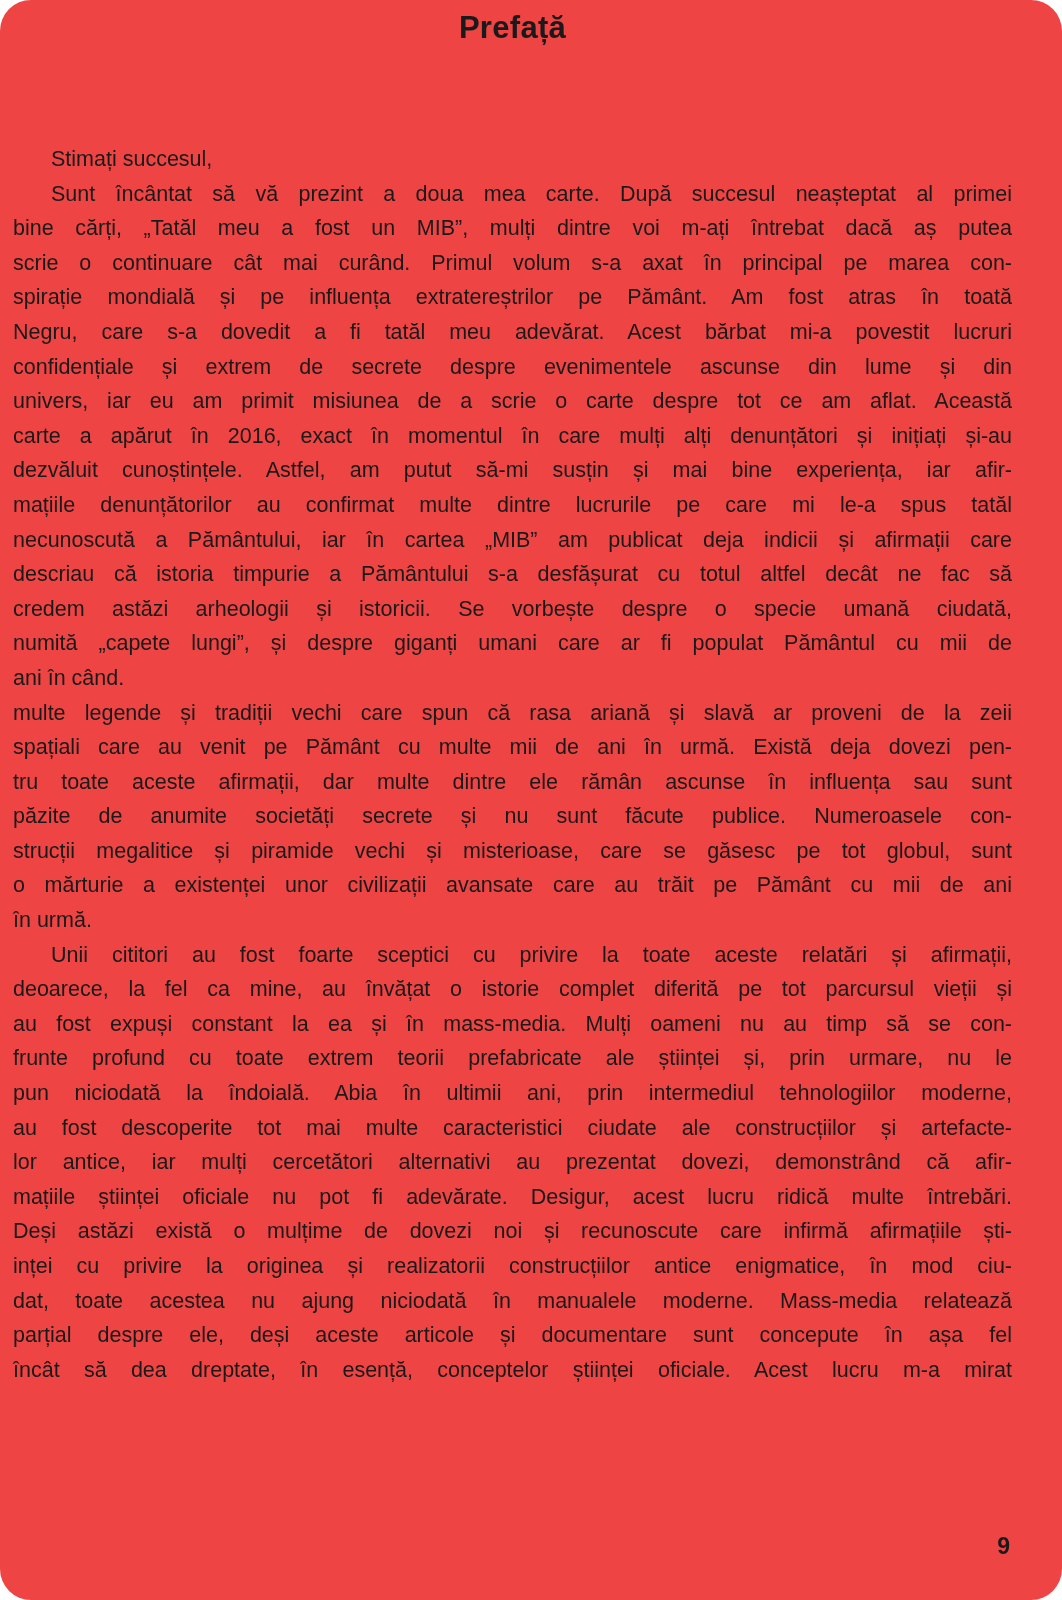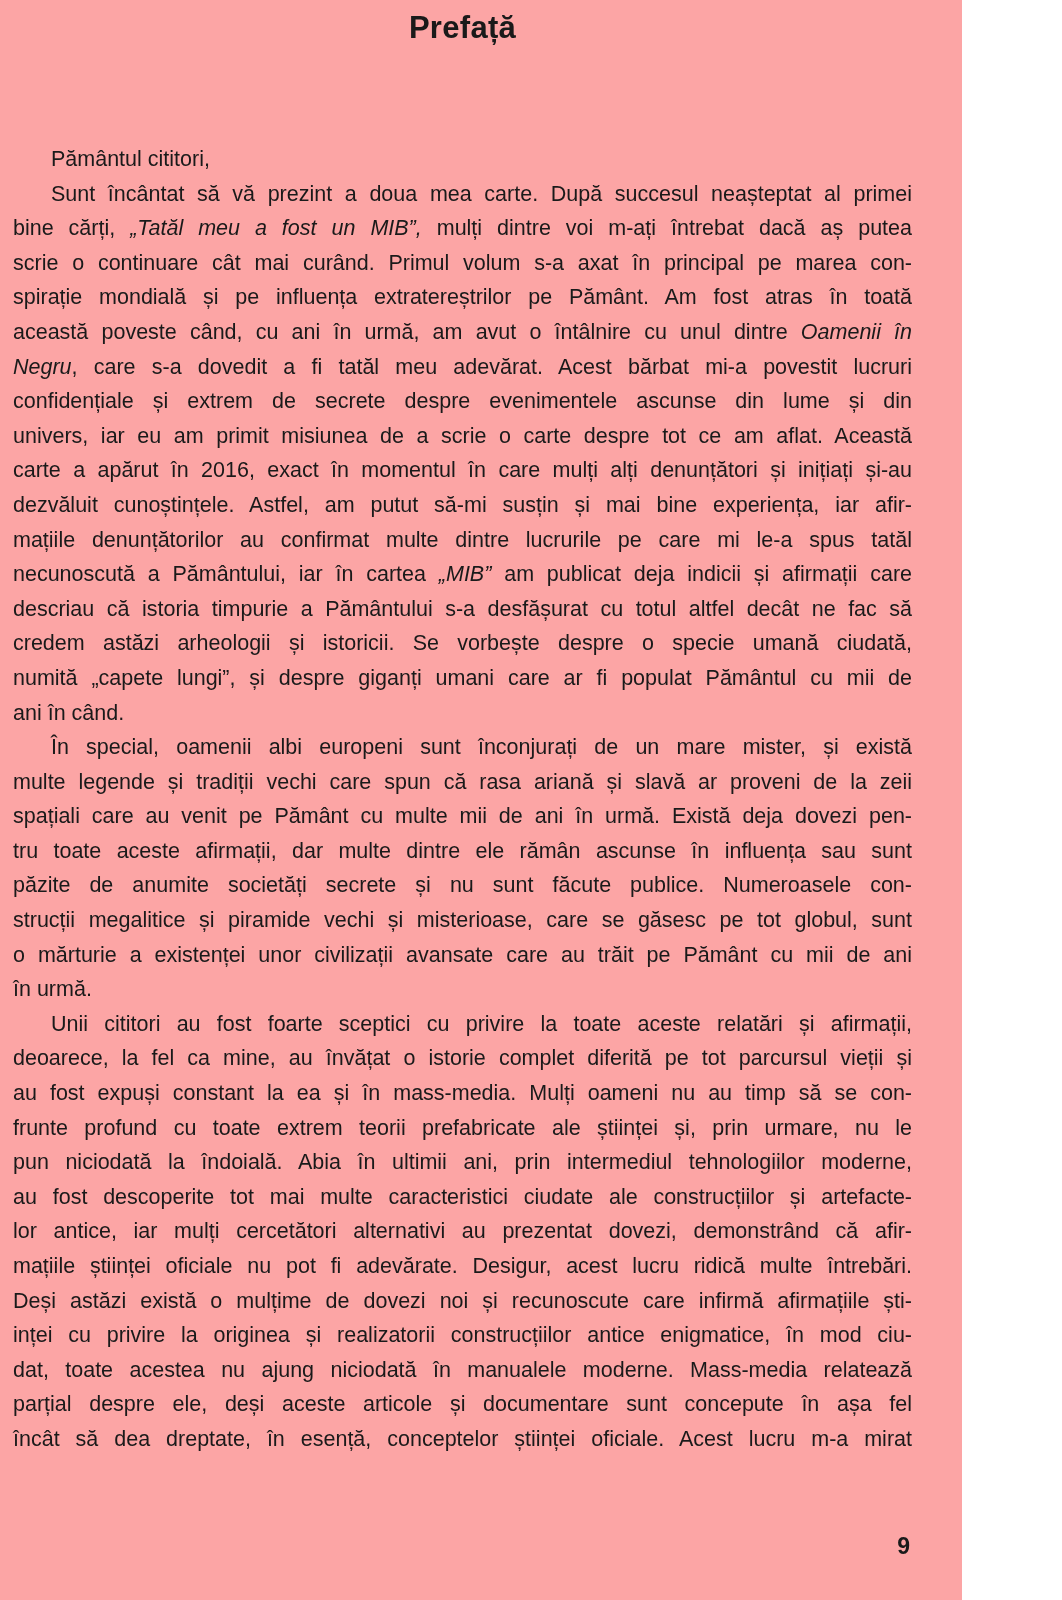--- a/index.html
+++ b/index.html
@@ -8,24 +8,25 @@
   }
   body {
     width: 1062px;
     height: 1600px;
     background: #ffffff;
     font-family: "Liberation Sans", "DejaVu Sans", sans-serif;
     color: #1a1a1a;
   }
   .page {
     position: relative;
-    width: 962px;
+    width: 1062px;
     height: 1600px;
     overflow: hidden;
-    background: #fca5a5;
+    background: #ef4444;
+    border-radius: 31px;
   }
   .content {
     position: absolute;
     top: 0;
     left: 13px;
     right: 50px;
   }
   .title {
     margin: 8px 0 0 0;
     text-align: center;
@@ -47,60 +48,57 @@
     text-align-last: justify;
     white-space: normal;
   }
   .line.indent {
     text-indent: 38px;
   }
   .line.lastline {
     text-align-last: left;
   }
   .it {
-    font-style: italic;
   }
   .pagenum {
     position: absolute;
     right: 52px;
     bottom: 40px;
     font-size: 23px;
     font-weight: 700;
   }
 </style>
 </head>
 <body>
 
 <div class="page">
   <div class="content">
     <h1 class="title">Prefață</h1>
     <div class="body-text">
         <div class="para">
-          <div class="line indent lastline"><span>Pământul cititori,</span></div>
+          <div class="line indent lastline"><span>Stimați succesul,</span></div>
         </div>
         <div class="para">
           <div class="line indent"><span>Sunt încântat să vă prezint a doua mea carte. După succesul neașteptat al primei</span></div>
           <div class="line"><span>bine cărți, </span><span class="it">„Tatăl meu a fost un MIB”,</span><span> mulți dintre voi m-ați întrebat dacă aș putea</span></div>
           <div class="line"><span>scrie o continuare cât mai curând. Primul volum s-a axat în principal pe marea con-</span></div>
           <div class="line"><span>spirație mondială și pe influența extratereștrilor pe Pământ. Am fost atras în toată</span></div>
-          <div class="line"><span>această poveste când, cu ani în urmă, am avut o întâlnire cu unul dintre </span><span class="it">Oamenii în</span></div>
           <div class="line"><span class="it">Negru</span><span>, care s-a dovedit a fi tatăl meu adevărat. Acest bărbat mi-a povestit lucruri</span></div>
           <div class="line"><span>confidențiale și extrem de secrete despre evenimentele ascunse din lume și din</span></div>
           <div class="line"><span>univers, iar eu am primit misiunea de a scrie o carte despre tot ce am aflat. Această</span></div>
           <div class="line"><span>carte a apărut în 2016, exact în momentul în care mulți alți denunțători și inițiați și-au</span></div>
           <div class="line"><span>dezvăluit cunoștințele. Astfel, am putut să-mi susțin și mai bine experiența, iar afir-</span></div>
           <div class="line"><span>mațiile denunțătorilor au confirmat multe dintre lucrurile pe care mi le-a spus tatăl</span></div>
           <div class="line"><span>necunoscută a Pământului, iar în cartea </span><span class="it">„MIB”</span><span> am publicat deja indicii și afirmații care</span></div>
           <div class="line"><span>descriau că istoria timpurie a Pământului s-a desfășurat cu totul altfel decât ne fac să</span></div>
           <div class="line"><span>credem astăzi arheologii și istoricii. Se vorbește despre o specie umană ciudată,</span></div>
           <div class="line"><span>numită „capete lungi”, și despre giganți umani care ar fi populat Pământul cu mii de</span></div>
           <div class="line lastline"><span>ani în când.</span></div>
         </div>
         <div class="para">
-          <div class="line indent"><span>În special, oamenii albi europeni sunt înconjurați de un mare mister, și există</span></div>
           <div class="line"><span>multe legende și tradiții vechi care spun că rasa ariană și slavă ar proveni de la zeii</span></div>
           <div class="line"><span>spațiali care au venit pe Pământ cu multe mii de ani în urmă. Există deja dovezi pen-</span></div>
           <div class="line"><span>tru toate aceste afirmații, dar multe dintre ele rămân ascunse în influența sau sunt</span></div>
           <div class="line"><span>păzite de anumite societăți secrete și nu sunt făcute publice. Numeroasele con-</span></div>
           <div class="line"><span>strucții megalitice și piramide vechi și misterioase, care se găsesc pe tot globul, sunt</span></div>
           <div class="line"><span>o mărturie a existenței unor civilizații avansate care au trăit pe Pământ cu mii de ani</span></div>
           <div class="line lastline"><span>în urmă.</span></div>
         </div>
         <div class="para">
           <div class="line indent"><span>Unii cititori au fost foarte sceptici cu privire la toate aceste relatări și afirmații,</span></div>

